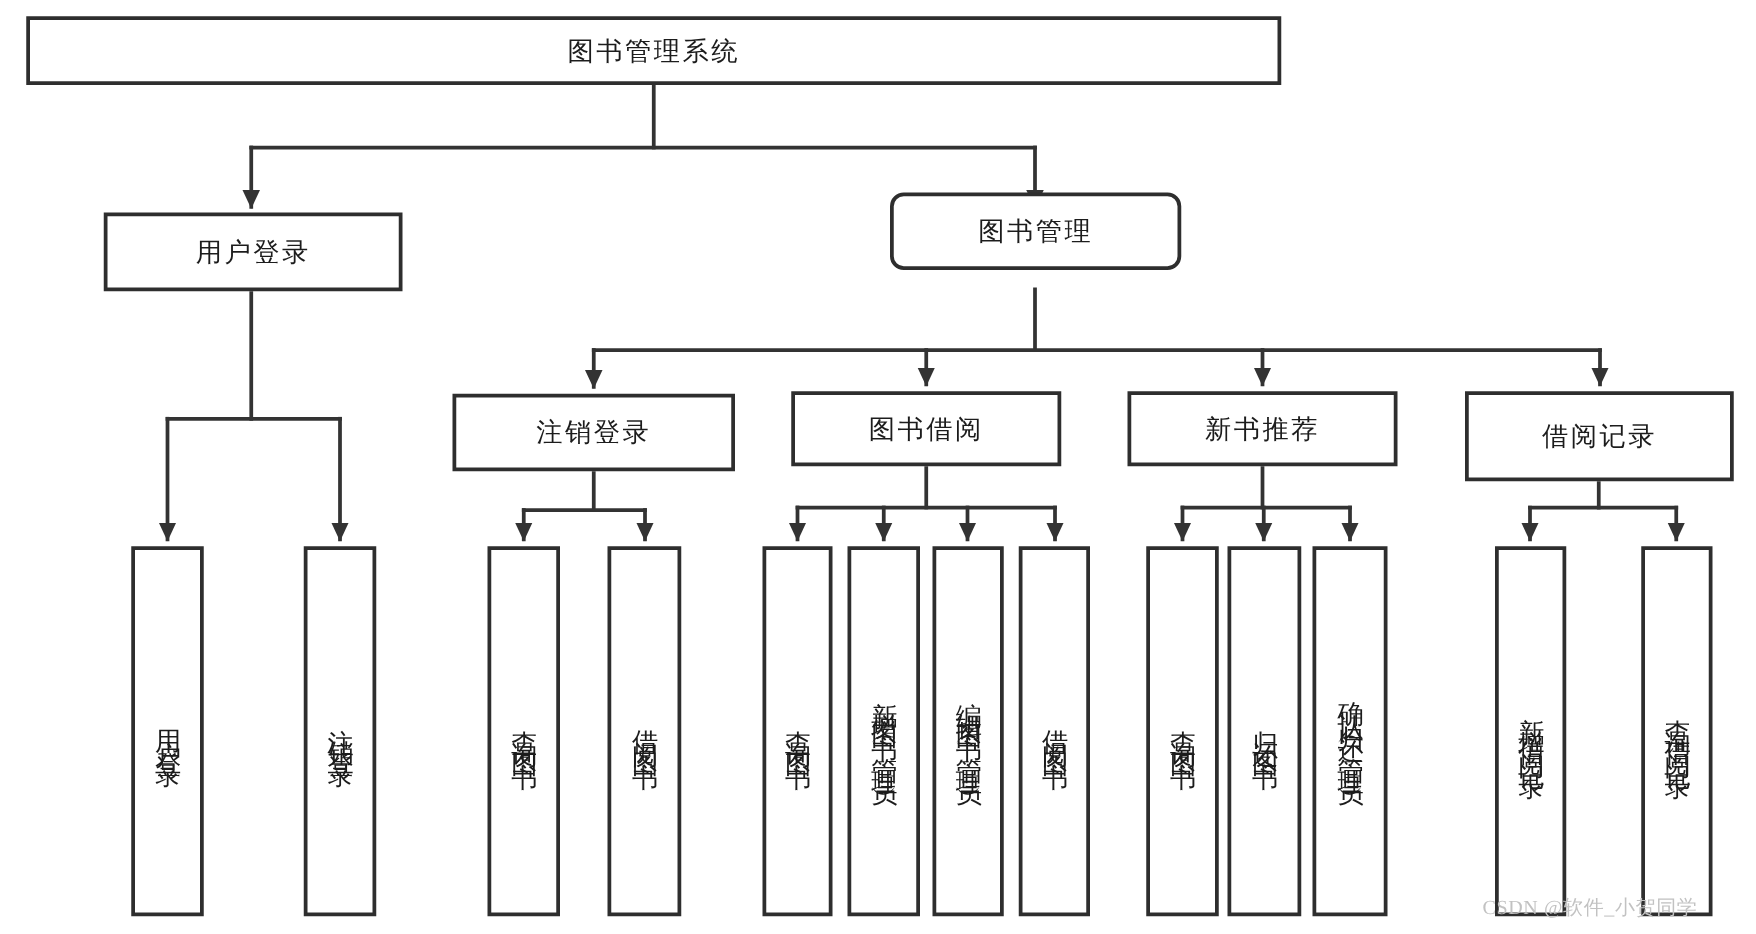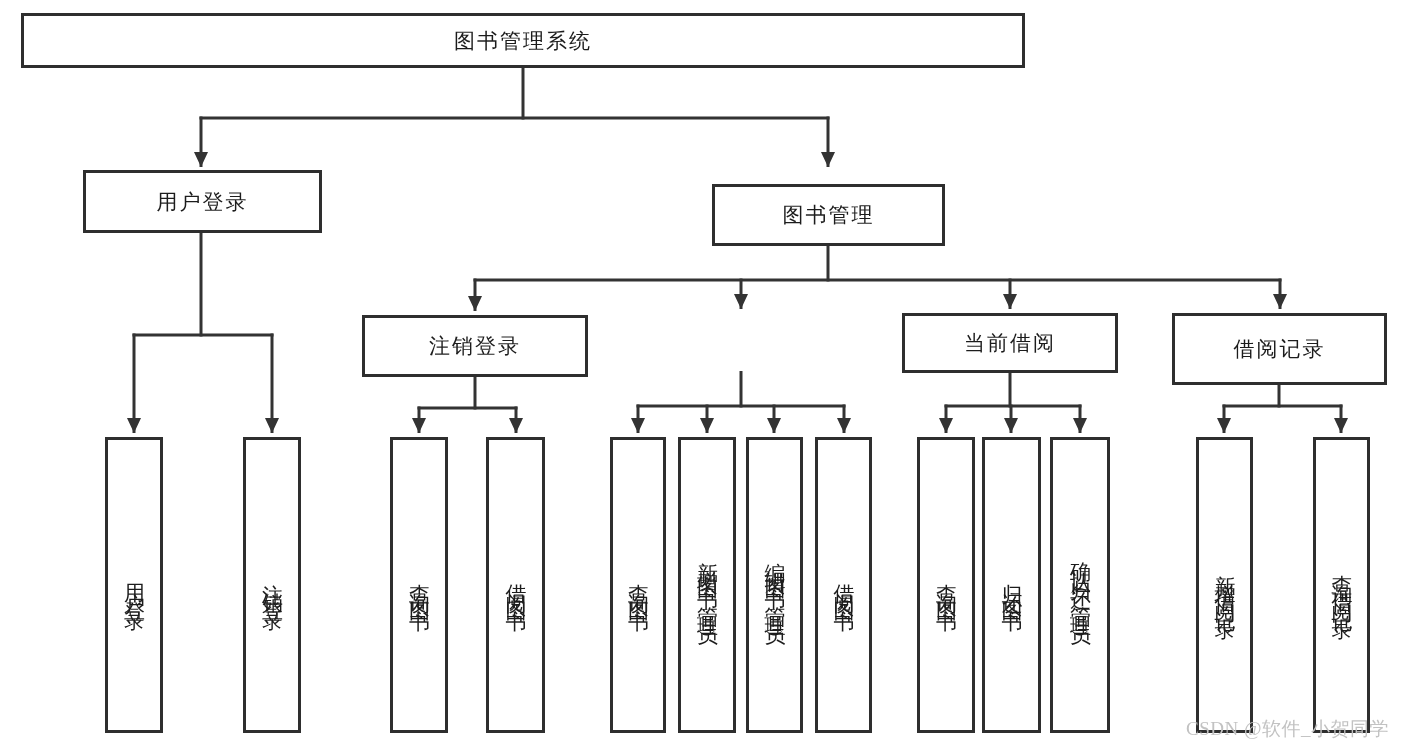--- a/index.html
+++ b/index.html
@@ -34,21 +34,21 @@
     text-orientation:mixed;
     font-size:21px;
     letter-spacing:9px;
     line-height:1;
     color:#1c1c1c;
     white-space:nowrap;
   }
   #watermark{
     position:absolute;
     left:1186px;top:716px;
-    font-size:19px;
+    font-size:16px;
     color:#c2c2c2;
     letter-spacing:0.5px;
     white-space:nowrap;
     z-index:5;
   }
 </style>
 </head>
 <body>
 
 <div id="stage">
@@ -115,29 +115,32 @@
     </g>
   </svg>
 
   <div class="hbox" style="left:21px;top:13px;width:1004px;height:55px;">
     <span>图书管理系统</span>
   </div>
 
   <div class="hbox" style="left:83px;top:170px;width:239px;height:63px;">
     <span>用户登录</span>
   </div>
-  <div class="hbox" style="left:712px;top:184px;width:233px;height:62px;">
+  <div class="hbox" style="left:712px;top:154px;width:233px;height:62px;border-radius:11px;">
     <span>图书管理</span>
   </div>
 
   <div class="hbox" style="left:362px;top:315px;width:226px;height:62px;">
     <span>注销登录</span>
   </div>
+  <div class="hbox" style="left:633px;top:313px;width:216px;height:60px;">
+    <span>图书借阅</span>
+  </div>
   <div class="hbox" style="left:902px;top:313px;width:216px;height:60px;">
-    <span>当前借阅</span>
+    <span>新书推荐</span>
   </div>
   <div class="hbox" style="left:1172px;top:313px;width:215px;height:72px;">
     <span>借阅记录</span>
   </div>
 
   <div class="vbox" style="left:105px;top:437px;width:58px;height:296px;">
     <span>用户登录</span>
   </div>
   <div class="vbox" style="left:243px;top:437px;width:58px;height:296px;">
     <span>注销登录</span>

